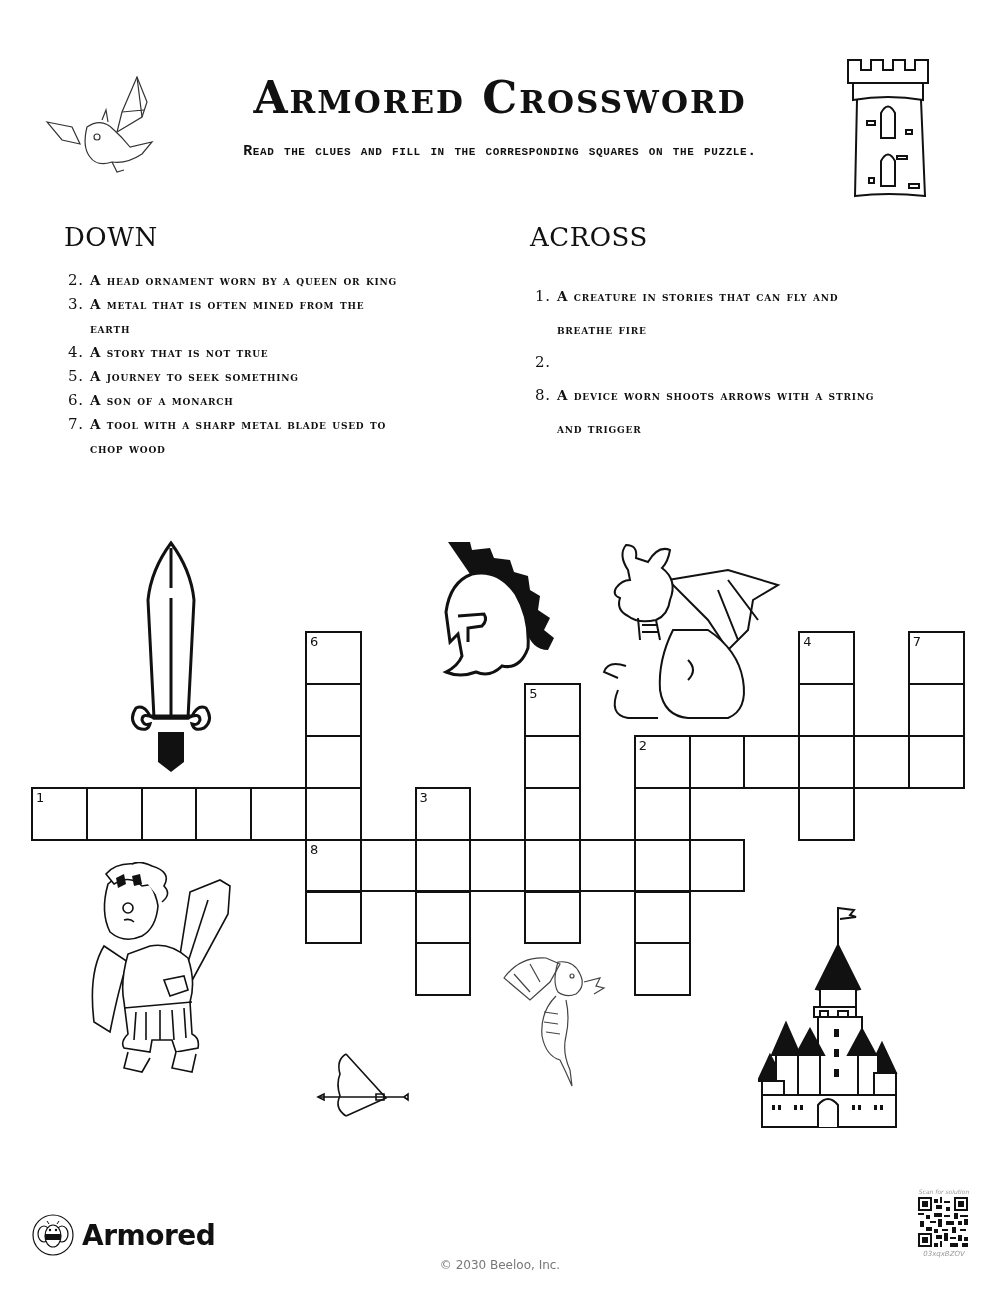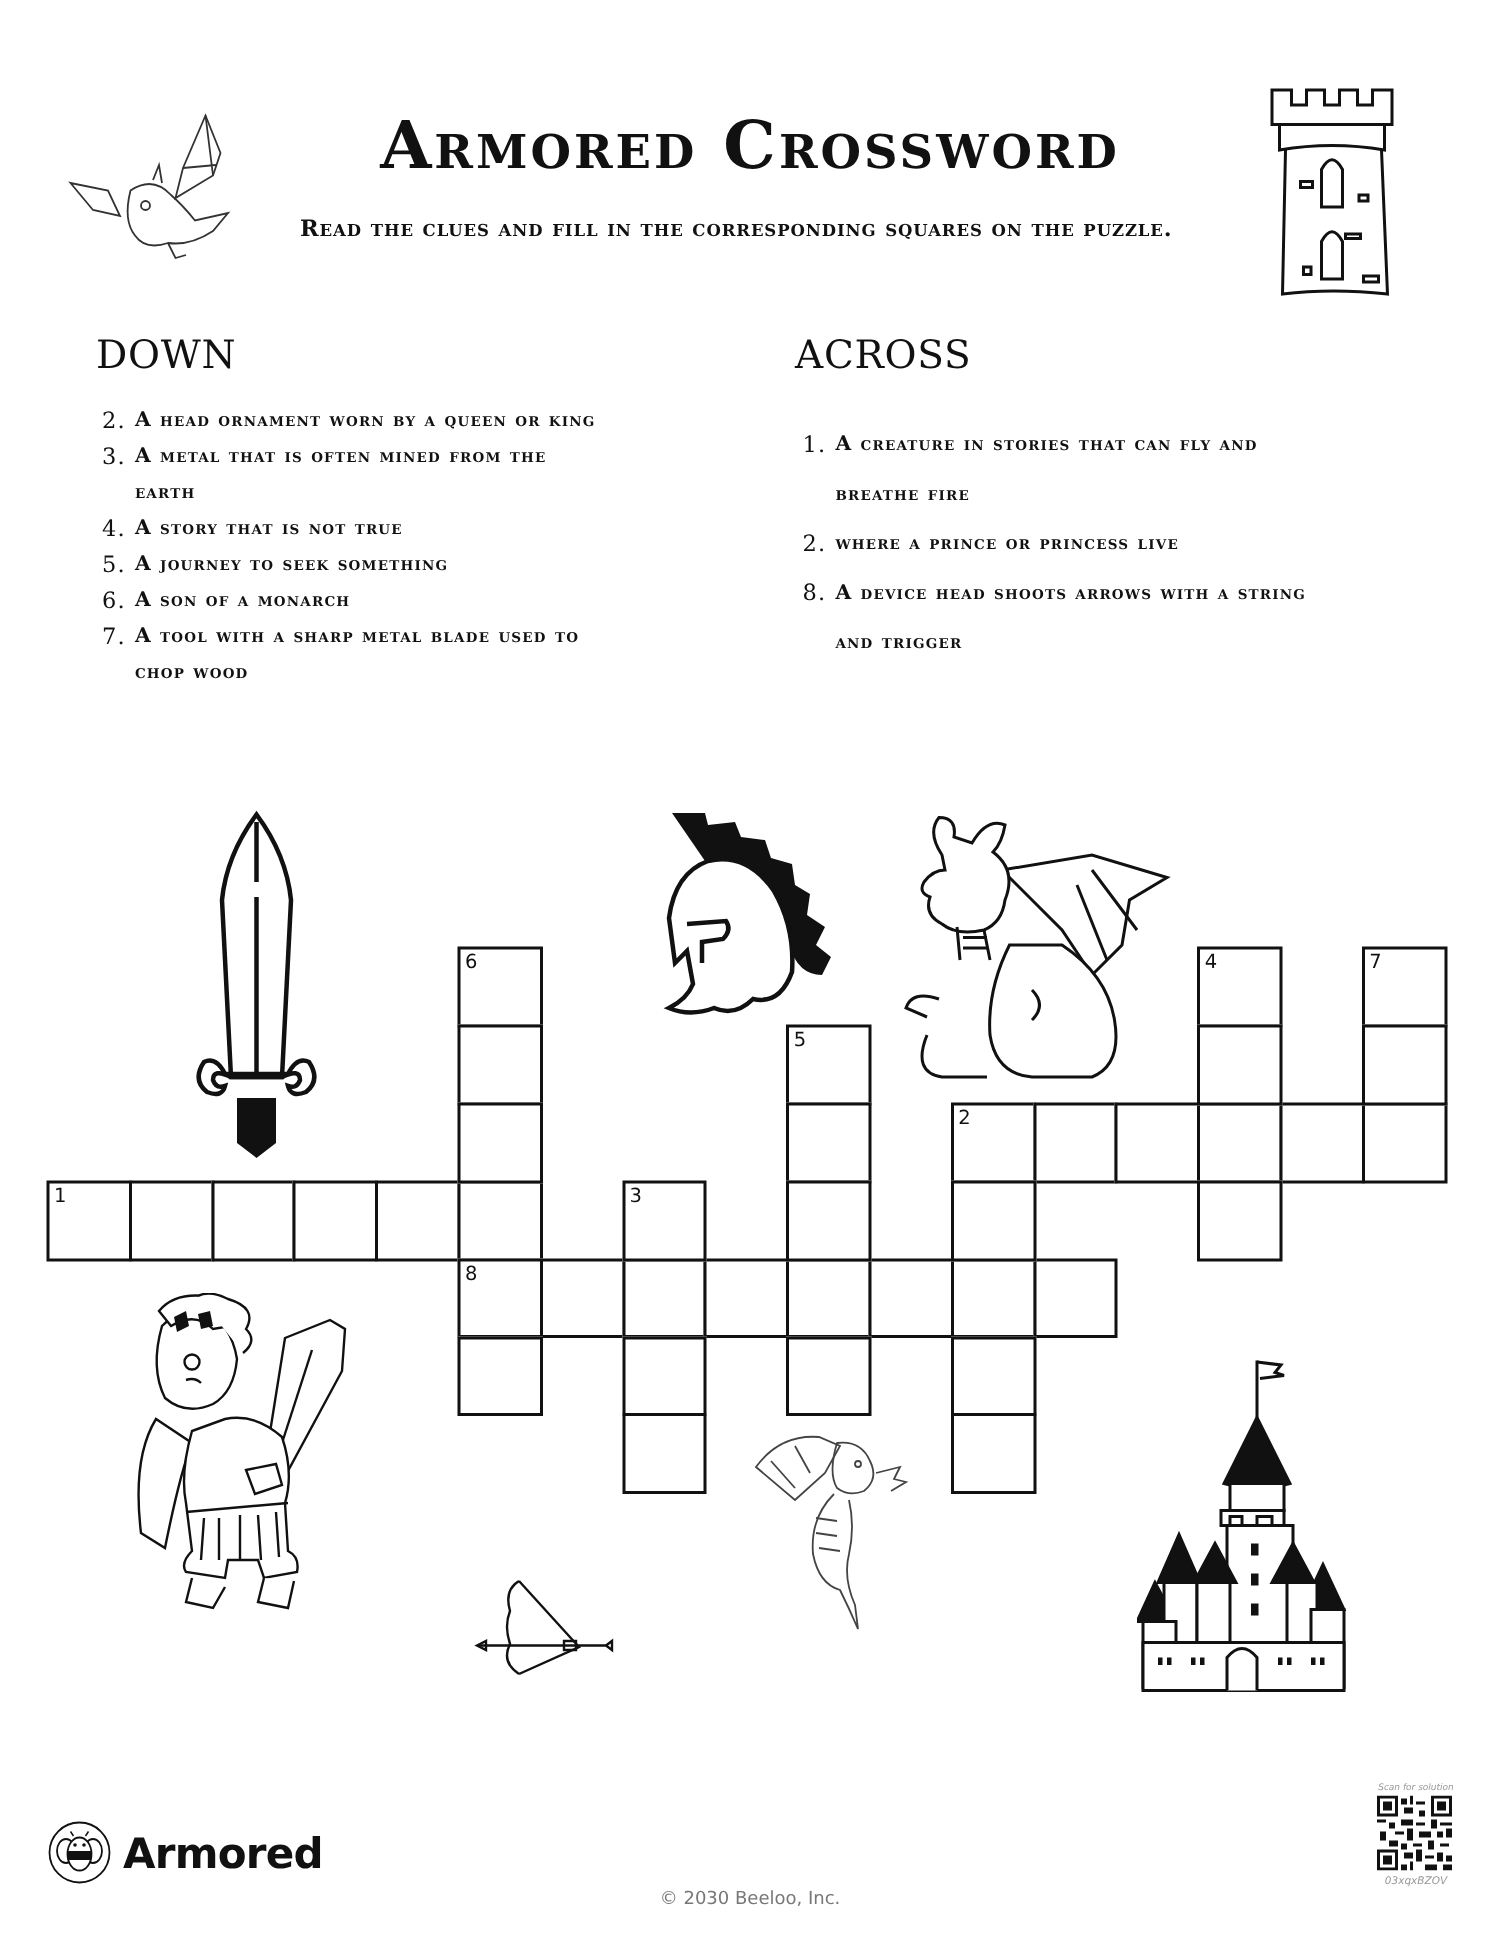--- a/index.html
+++ b/index.html
@@ -2,22 +2,22 @@
 <html><head>
 <meta charset="utf-8">
 <style>
   html, body { margin: 0; padding: 0; background: #ffffff; }
   body { width: 1000px; height: 1294px; position: relative; overflow: hidden;
          font-family: "DejaVu Serif", serif; color: #111; }
   .abs { position: absolute; }
   .title { left: 0; width: 1000px; top: 72px; text-align: center;
            font-family: "DejaVu Serif", serif; font-weight: bold;
            font-size: 44px; letter-spacing: 2px; font-variant: small-caps; }
-  .subtitle { left: 200px; top: 143px; width: 620px; 
-              font-size: 15px; font-variant: small-caps; letter-spacing: 0.6px; font-weight: bold; }
+  .subtitle { left: 190px; top: 143px; width: 620px; text-align: center;
+              font-size: 15px; font-variant: small-caps; letter-spacing: 0.6px; font-weight: bold; font-family: Liberation Mono, monospace; }
   .section-heading { font-family: "DejaVu Serif", serif; font-size: 26px; letter-spacing: 0.5px; }
   .clue-list { list-style: none; margin: 0; padding: 0; font-size: 13.5px;
                font-variant: small-caps; letter-spacing: 0.8px; font-weight: bold; }
   .clue-list li { display: flex; }
   .clue-num { flex: 0 0 auto; margin-right: 6px; font-variant: normal; font-weight: normal; font-size: 15px; }
   .down-list li { line-height: 24px; }
   .down-list li .clue-text { padding-left: 0; }
   .across-list li { line-height: 33px; }
   .cell { position: absolute; box-sizing: border-box; border: 2px solid #111; background: #fff; }
   .cell-num { position: absolute; left: 3px; top: 1px; font-family: "DejaVu Sans", sans-serif;
@@ -90,25 +90,24 @@
 </ul>
 
 <div class="abs section-heading" style="left:530px;top:222px">ACROSS</div>
 <ul class="abs clue-list across-list" style="left:535px;top:280px;width:340px">
   <li>
       <span class="clue-num">1.</span>
       <span class="clue-text">A creature in stories that can fly and breathe fire</span>
     </li>
   <li>
       <span class="clue-num">2.</span>
-      <span class="clue-text">where a prince or princess live</span>
     </li>
   <li>
       <span class="clue-num">8.</span>
-      <span class="clue-text">A device head shoots arrows with a string and trigger</span>
+      <span class="clue-text">A device worn shoots arrows with a string and trigger</span>
     </li>
 </ul>
 
 <svg class="abs" style="left:126px;top:540px" width="90" height="235" viewBox="0 0 90 235">
   <g stroke="#111" stroke-width="3" fill="#fff">
     <path d="M45 3 Q25 30 22 60 L28 178 L62 178 L68 60 Q65 30 45 3 Z"></path>
     <line x1="45" y1="8" x2="45" y2="48"></line>
     <line x1="45" y1="58" x2="45" y2="178"></line>
     <path d="M10 168 Q2 180 12 188 Q22 192 24 184 Q18 186 16 180 Q16 172 28 178 L62 178 Q74 172 74 180 Q72 186 66 184 Q68 192 78 188 Q88 180 80 168 Q72 164 66 176 L24 176 Q18 164 10 168 Z"></path>
   </g>

